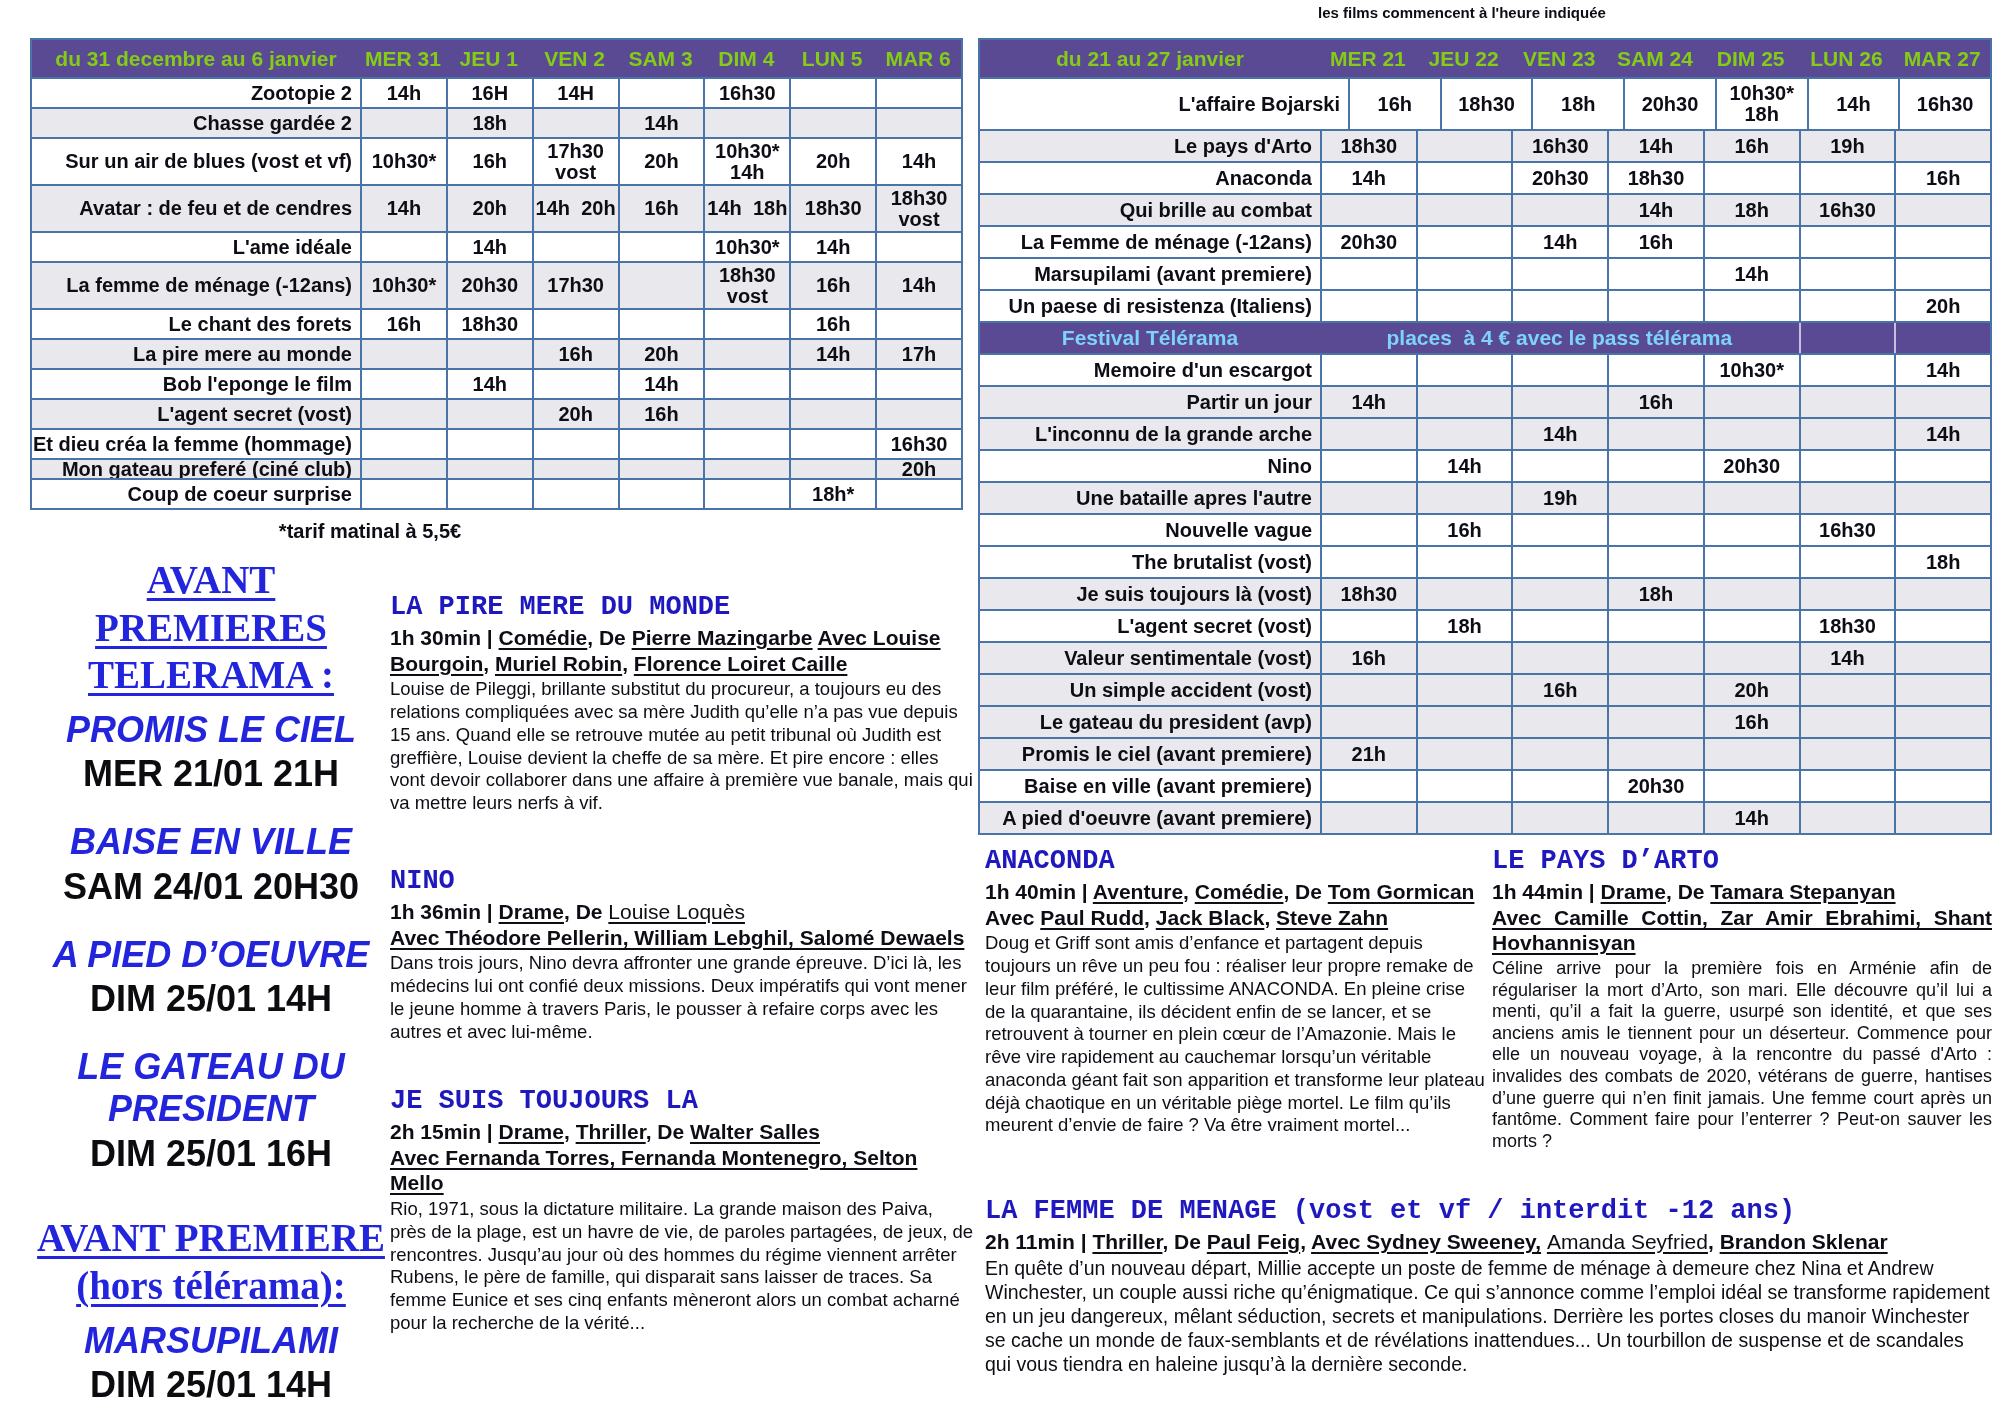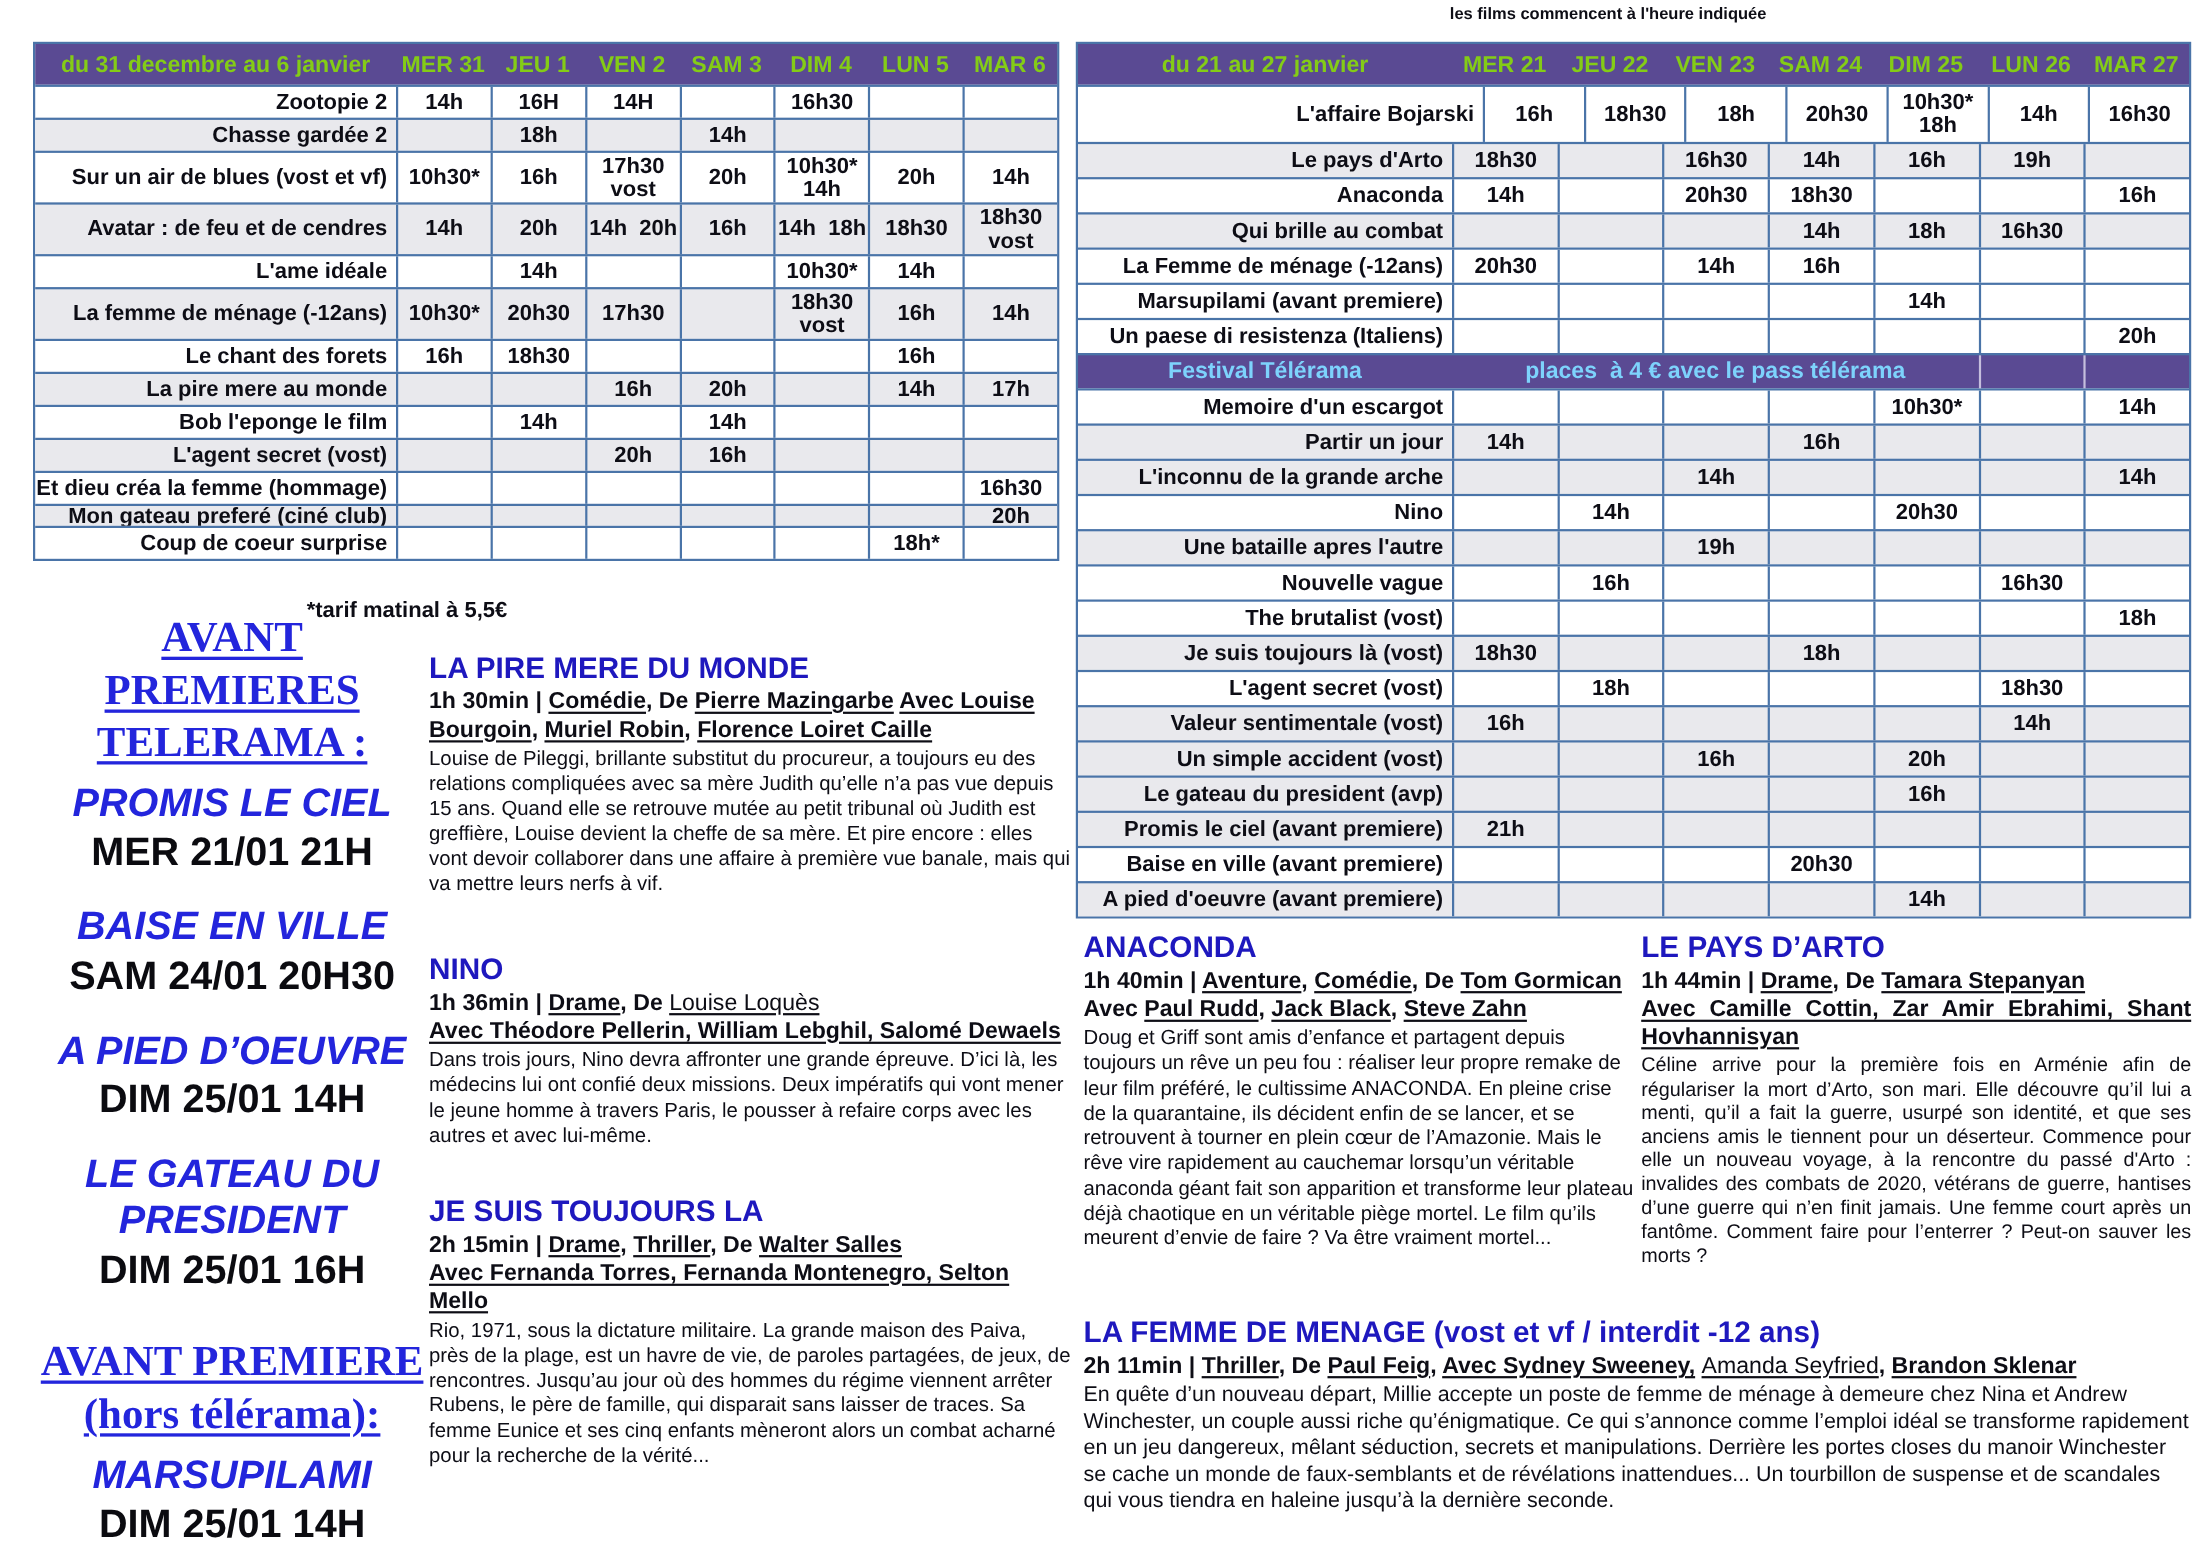--- a/index.html
+++ b/index.html
@@ -33,21 +33,21 @@
   .thead{background:var(--purple);color:#84cc16;}
   .thead .tcell{border-left:none;font-size:21px;}
   .thead .tlabel{justify-content:center;text-align:center;padding-right:0;font-size:21px;}
   .banner{background:var(--purple);color:#7dd3fc;}
   .banner .tcell{border-left:none;font-size:21px;}
   .banner .banner-label{justify-content:center;text-align:center;padding-right:0;}
   .banner .banner-text{white-space:pre-wrap;}
   .banner .banner-sep{border-left:2px solid #c6bfdd;}
   .footnote{
     position:absolute;left:30px;top:520px;width:680px;text-align:center;
-    font-size:20px;font-weight:700;margin-top:24px;
+    font-size:20px;font-weight:700;
   }
   .note-right{
     position:absolute;left:1318px;top:4px;width:674px;text-align:left;
     font-size:15px;font-weight:700;
   }
   
   .premieres{position:absolute;left:30px;top:556px;width:362px;text-align:center;}
   .prem-block{margin-bottom:26px;}
   .prem-block.heading{margin-bottom:8px;}
   .prem-block.heading + .prem-block{margin-top:10px;}
@@ -59,21 +59,21 @@
   .prem-title{font-size:36px;font-weight:800;font-style:italic;color:var(--blue2);line-height:1.16;}
   .prem-datetime{font-size:36px;font-weight:800;color:#0b0b10;line-height:1.16;margin-top:3px;}
   
   .film{position:absolute;box-sizing:border-box;}
   .film--pire{left:390px;top:592px;width:584px;}
   .film--nino{left:390px;top:866px;width:584px;}
   .film--jesuis{left:390px;top:1086px;width:584px;}
   .film--anaconda{left:985px;top:846px;width:502px;}
   .film--pays{left:1492px;top:846px;width:500px;}
   .film--femme{left:985px;top:1196px;width:1007px;}
-  .film-title{font-size:27px;font-weight:800;color:var(--blue1);line-height:1.12;margin-bottom:3px;}
+  .film-title{font-size:27px;font-weight:800;color:var(--blue1);line-height:1.12;margin-bottom:3px;font-family:Liberation Mono, monospace;}
   .film-meta{margin-bottom:2px;}
   .meta-line{font-size:21px;font-weight:700;line-height:1.22;}
   .meta-line .u{text-decoration:underline;text-decoration-thickness:2px;text-underline-offset:3px;}
   .meta-line .reg{font-weight:400;}
   .meta-line.justify{text-align:justify;}
   .film-body{font-size:18.5px;line-height:1.23;margin-top:2px;}
   .film--femme .film-body{font-size:19.5px;}
   .film--pays .film-body{font-size:18px;line-height:1.2;}
   .film-body.justify{text-align:justify;}
 </style>

